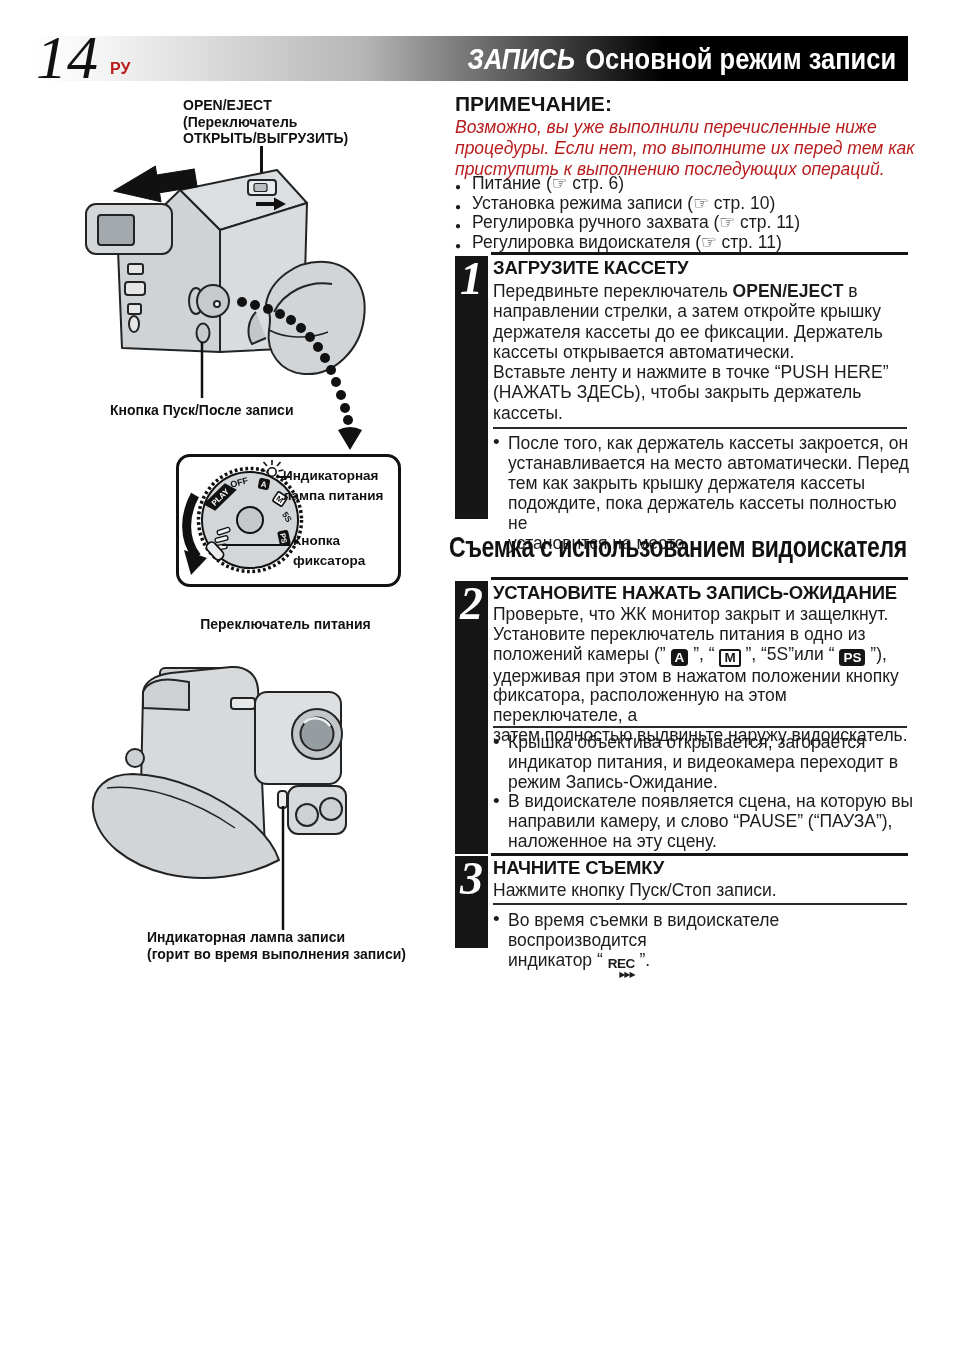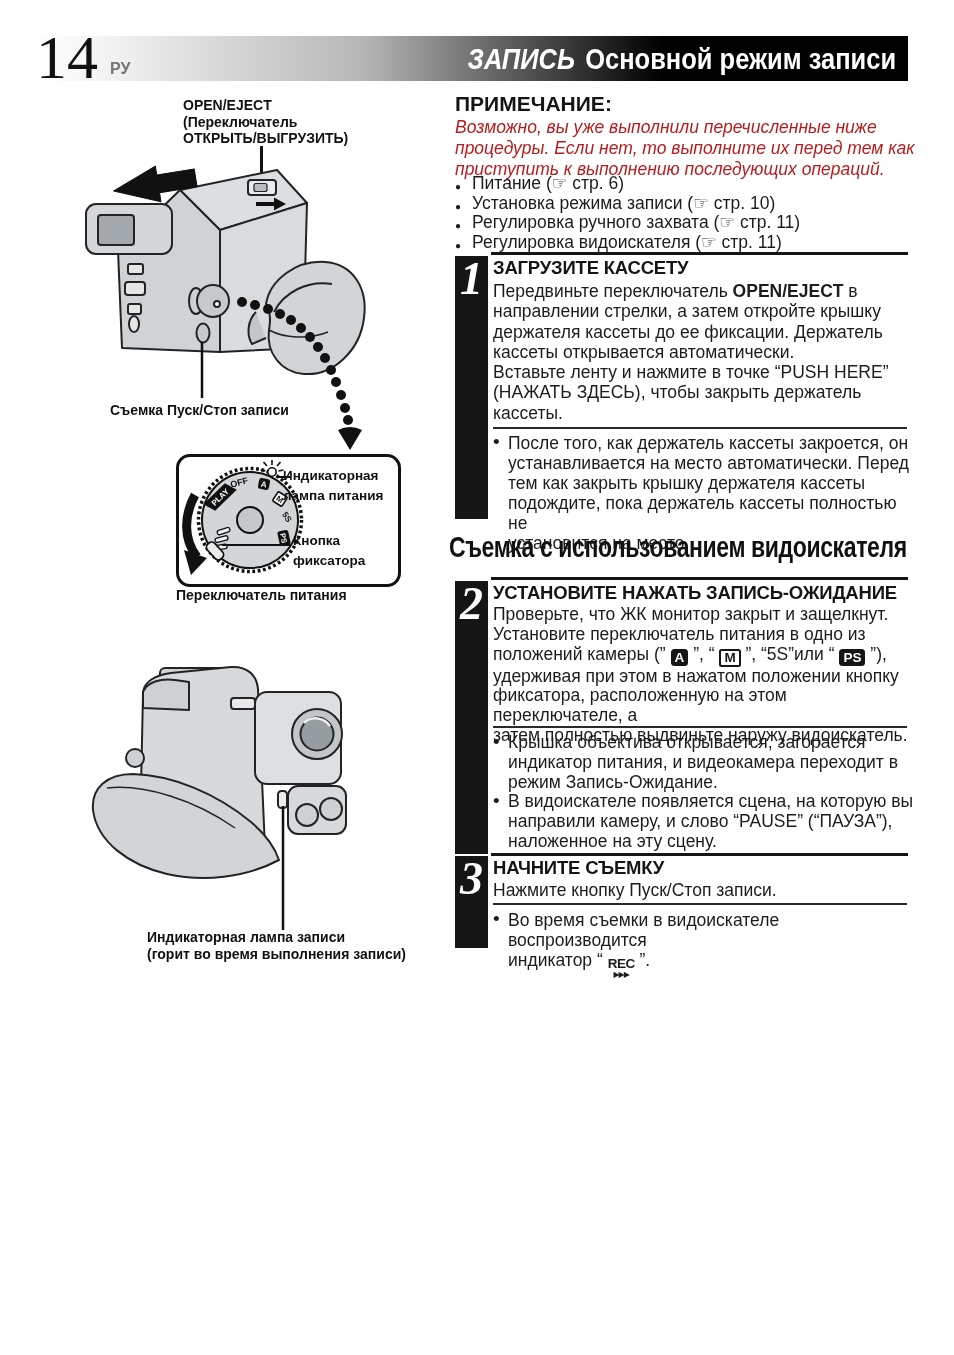--- a/index.html
+++ b/index.html
@@ -7,22 +7,22 @@
           font-family:"Liberation Sans","DejaVu Sans",sans-serif;color:#1c1c1c}
   .abs{position:absolute}
   .pre{white-space:pre-line}
   
   #hbar{position:absolute;left:33px;top:36px;width:875px;height:45px;
         background:linear-gradient(90deg,#ffffff 0%,#f4f4f4 8%,#b5b5b5 38%,#4a4a4a 58%,#000 72%,#000 100%)}
   #hbar .txt{position:absolute;right:12px;top:0;height:45px;line-height:46px;color:#fff;font-weight:bold;
         font-size:30px;white-space:nowrap;transform:scaleX(.85);transform-origin:100% 50%}
   #hbar .sec{font-style:italic;margin-right:12px}
   #pnum{position:absolute;left:36px;top:28px;font-family:"Liberation Serif","DejaVu Serif",serif;
-        font-weight:500;font-size:62px;line-height:58px;color:#111}
-  #plang{position:absolute;left:110px;top:60px;font-weight:bold;font-size:16px;color:#737373}
+        font-style:italic;font-weight:500;font-size:62px;line-height:58px;color:#111}
+  #plang{position:absolute;left:110px;top:60px;font-weight:bold;font-size:16px;color:#b91c1c}
   
   .lbl{position:absolute;font-weight:bold;font-size:14px;line-height:16.5px;color:#111;white-space:pre-line}
   .leader-v{position:absolute;width:2.5px;background:#111}
   
   #pswbox{position:absolute;left:176px;top:454px;width:219px;height:127px;border:3px solid #111;border-radius:14px;background:#fff}
   .boxlbl{position:absolute;font-weight:bold;font-size:13.5px;line-height:19.5px;color:#111;white-space:pre-line}
   
   #noteh{position:absolute;left:455px;top:92px;font-weight:bold;font-size:21px;color:#151515}
   #notei{position:absolute;left:455px;top:117px;width:462px;font-style:italic;font-size:17.5px;line-height:21px;color:#b91c1c}
   .nitem{position:absolute;left:455px;width:462px;font-size:17.5px;line-height:19.5px;padding-left:17px}
@@ -39,21 +39,21 @@
   .bullet::before{content:"•";position:absolute;left:0;top:-1px;font-size:19px}
   #shead2{position:absolute;left:449px;top:530px}
   #shead2 span{display:inline-block;font-weight:bold;font-size:29.5px;letter-spacing:-0.5px;color:#111;
         white-space:nowrap;transform:scaleX(.78);transform-origin:0 50%}
   
   .bdark{display:inline-block;background:#151515;color:#fff;font-weight:bold;font-size:13.5px;line-height:15px;
          padding:1px 4px;border-radius:3.5px;vertical-align:-2px}
   .blight{display:inline-block;background:#fff;color:#151515;border:2.2px solid #151515;font-weight:bold;
          font-size:13.5px;line-height:14px;padding:0 3px;border-radius:2.5px;vertical-align:-2px}
   
-  .recblk{display:inline-block;vertical-align:-11px;line-height:11px;text-align:center}
+  .recblk{display:inline-block;vertical-align:-11px;line-height:11px;text-align:right}
   .rec{display:block;font-weight:bold;font-size:13.5px;letter-spacing:-0.5px}
   .recar{display:block;font-size:8px;letter-spacing:-1px}
 </style>
 </head>
 <body>
 
 <div id="canvas">
 
   <div id="hbar">
     <div class="txt">
@@ -107,21 +107,21 @@
         <circle cx="255" cy="206" r="5"></circle>
       <circle cx="261" cy="218" r="5"></circle>
         <circle cx="266" cy="230" r="5"></circle>
         <circle cx="271" cy="243" r="5"></circle>
       <circle cx="275" cy="256" r="5"></circle>
         <circle cx="278" cy="268" r="5"></circle>
     </g>
     <path d="M268,278 Q280,272 292,278 L280,298 Z" fill="#111"></path>
   </svg>
 
-  <div class="lbl" style="left:110px;top:402px">Съемка Пуск/Стоп записи</div>
+  <div class="lbl" style="left:110px;top:402px">Кнопка Пуск/После записи</div>
 
   <div id="pswbox">
     <svg class="abs" style="left:0;top:0" width="219" height="127" viewBox="0 0 219 127">
       <path d="M16,38 C5,58 4,82 18,100" fill="none" stroke="#111" stroke-width="9"></path>
       <polygon points="5,93 28,101 12,118" fill="#111"></polygon>
       <circle cx="71" cy="63" r="51.5" fill="none" stroke="#111" stroke-width="3.5" stroke-dasharray="2.8 2.6"></circle>
       <circle cx="71" cy="63" r="48" fill="#d3d6d8" stroke="#111" stroke-width="2"></circle>
       <circle cx="71" cy="63" r="13" fill="#c5c9cc" stroke="#111" stroke-width="2"></circle>
       <g fill="#eef0f2" stroke="#111" stroke-width="1.3">
         <rect x="38" y="72" width="13" height="4.5" rx="2" transform="rotate(-18 44 74)"></rect>
@@ -164,21 +164,21 @@
         <line x1="99.5" y1="14" x2="104.5" y2="13"></line>
       </g>
       <line x1="98" y1="20" x2="111" y2="20" stroke="#111" stroke-width="2"></line>
       <line x1="43" y1="88" x2="111" y2="88" stroke="#111" stroke-width="2"></line>
     </svg>
     <div class="boxlbl" style="left:104px;top:9px">Индикаторная
 лампа питания</div>
     <div class="boxlbl" style="left:114px;top:74px">Кнопка
 фиксатора</div>
   </div>
-  <div class="lbl" style="left:176px;top:587px;width:219px;text-align:left">Переключатель питания</div>
+  <div class="lbl" style="left:176px;top:616px;width:219px;text-align:center">Переключатель питания</div>
 
   <svg class="abs" style="left:85px;top:652px" width="330" height="295" viewBox="0 0 330 295">
     <g stroke="#232323" stroke-width="2" stroke-linejoin="round">
       <rect x="75" y="16" width="72" height="13" rx="5" fill="#cfd3d6"></rect>
       <path d="M58,42 C58,30 70,23 86,21 L146,15 C162,14 172,23 173,37 L174,60 L180,196 C181,208 172,215 160,214 L76,203 C62,201 55,193 55,181 Z" fill="#d7dadc"></path>
       <path d="M58,40 C62,30 76,26 90,28 L104,30 L104,58 L58,56 Z" fill="#cdd1d4"></path>
       <rect x="146" y="46" width="24" height="11" rx="3" fill="#e6e8ea"></rect>
       <rect x="170" y="40" width="86" height="92" rx="12" fill="#dde0e2"></rect>
       <circle cx="232" cy="82" r="25" fill="#c2c6c9"></circle>
       <circle cx="232" cy="82" r="16.5" fill="#969da1"></circle>

